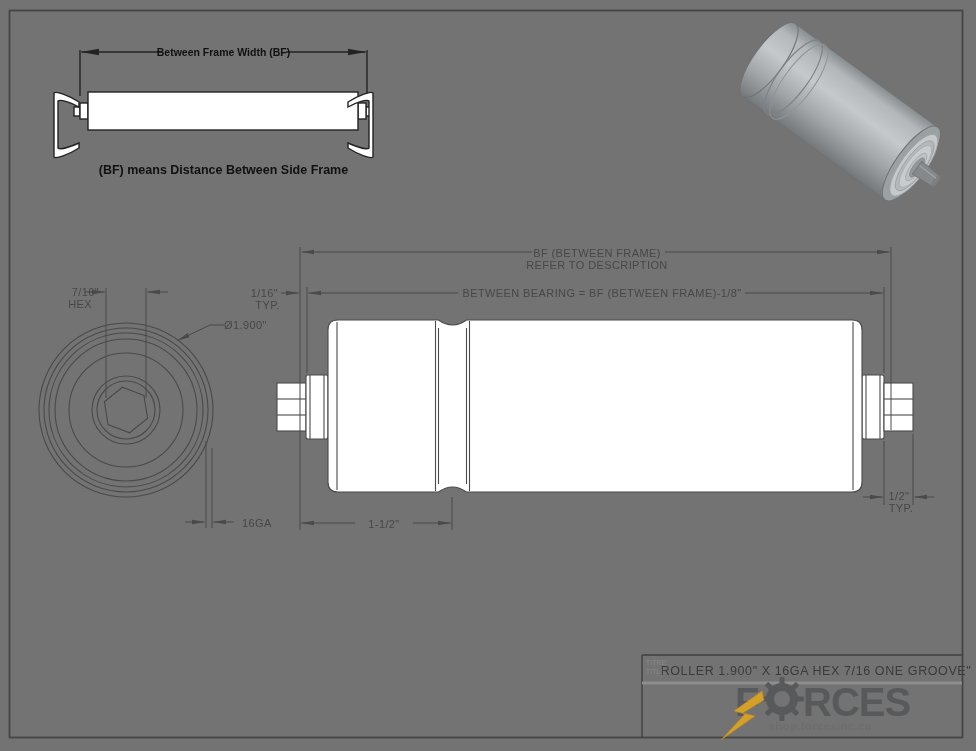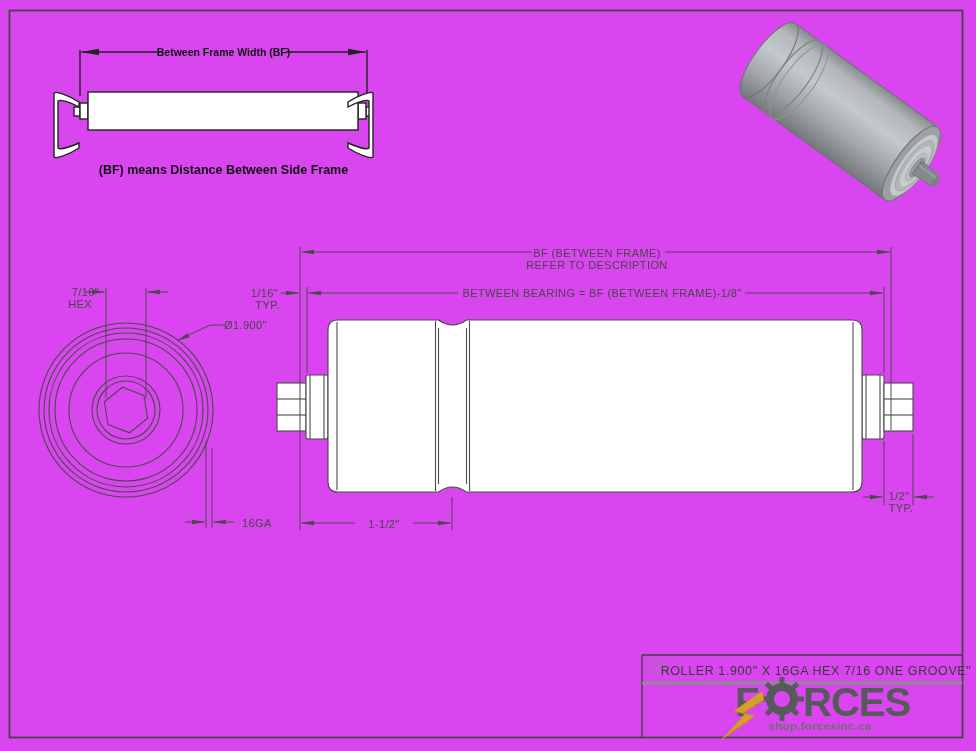--- a/index.html
+++ b/index.html
@@ -1,16 +1,16 @@
 <!DOCTYPE html>
 <html><head>
 <meta charset="utf-8">
 <style>
   html,body{margin:0;padding:0;background:#ffffff;}
-  #sheet{position:relative;width:976px;height:751px;background:#d946ef;overflow:hidden;}
+  #sheet{position:relative;width:976px;height:751px;background:#737373;overflow:hidden;}
   svg{position:absolute;left:0;top:0;}
   svg text{font-family:"Liberation Sans", sans-serif;}
   .cad{stroke:#4a4a4a;fill:none;stroke-width:1.1;stroke-linecap:butt;}
   .cadfill{stroke:#4a4a4a;fill:#ffffff;stroke-width:1.1;}
   .dim{stroke:#4a4a4a;fill:none;stroke-width:1;}
   .cadtext{fill:#474747;font-size:11px;letter-spacing:0.4px;}
   .bfl{stroke:#232323;fill:none;stroke-width:1.4;}
   .bff{stroke:#232323;fill:#ffffff;stroke-width:1.4;}
   .bftext{fill:#111111;font-weight:bold;}
   .tb-small{fill:#8a8a8a;font-size:6.5px;letter-spacing:0.2px;}

